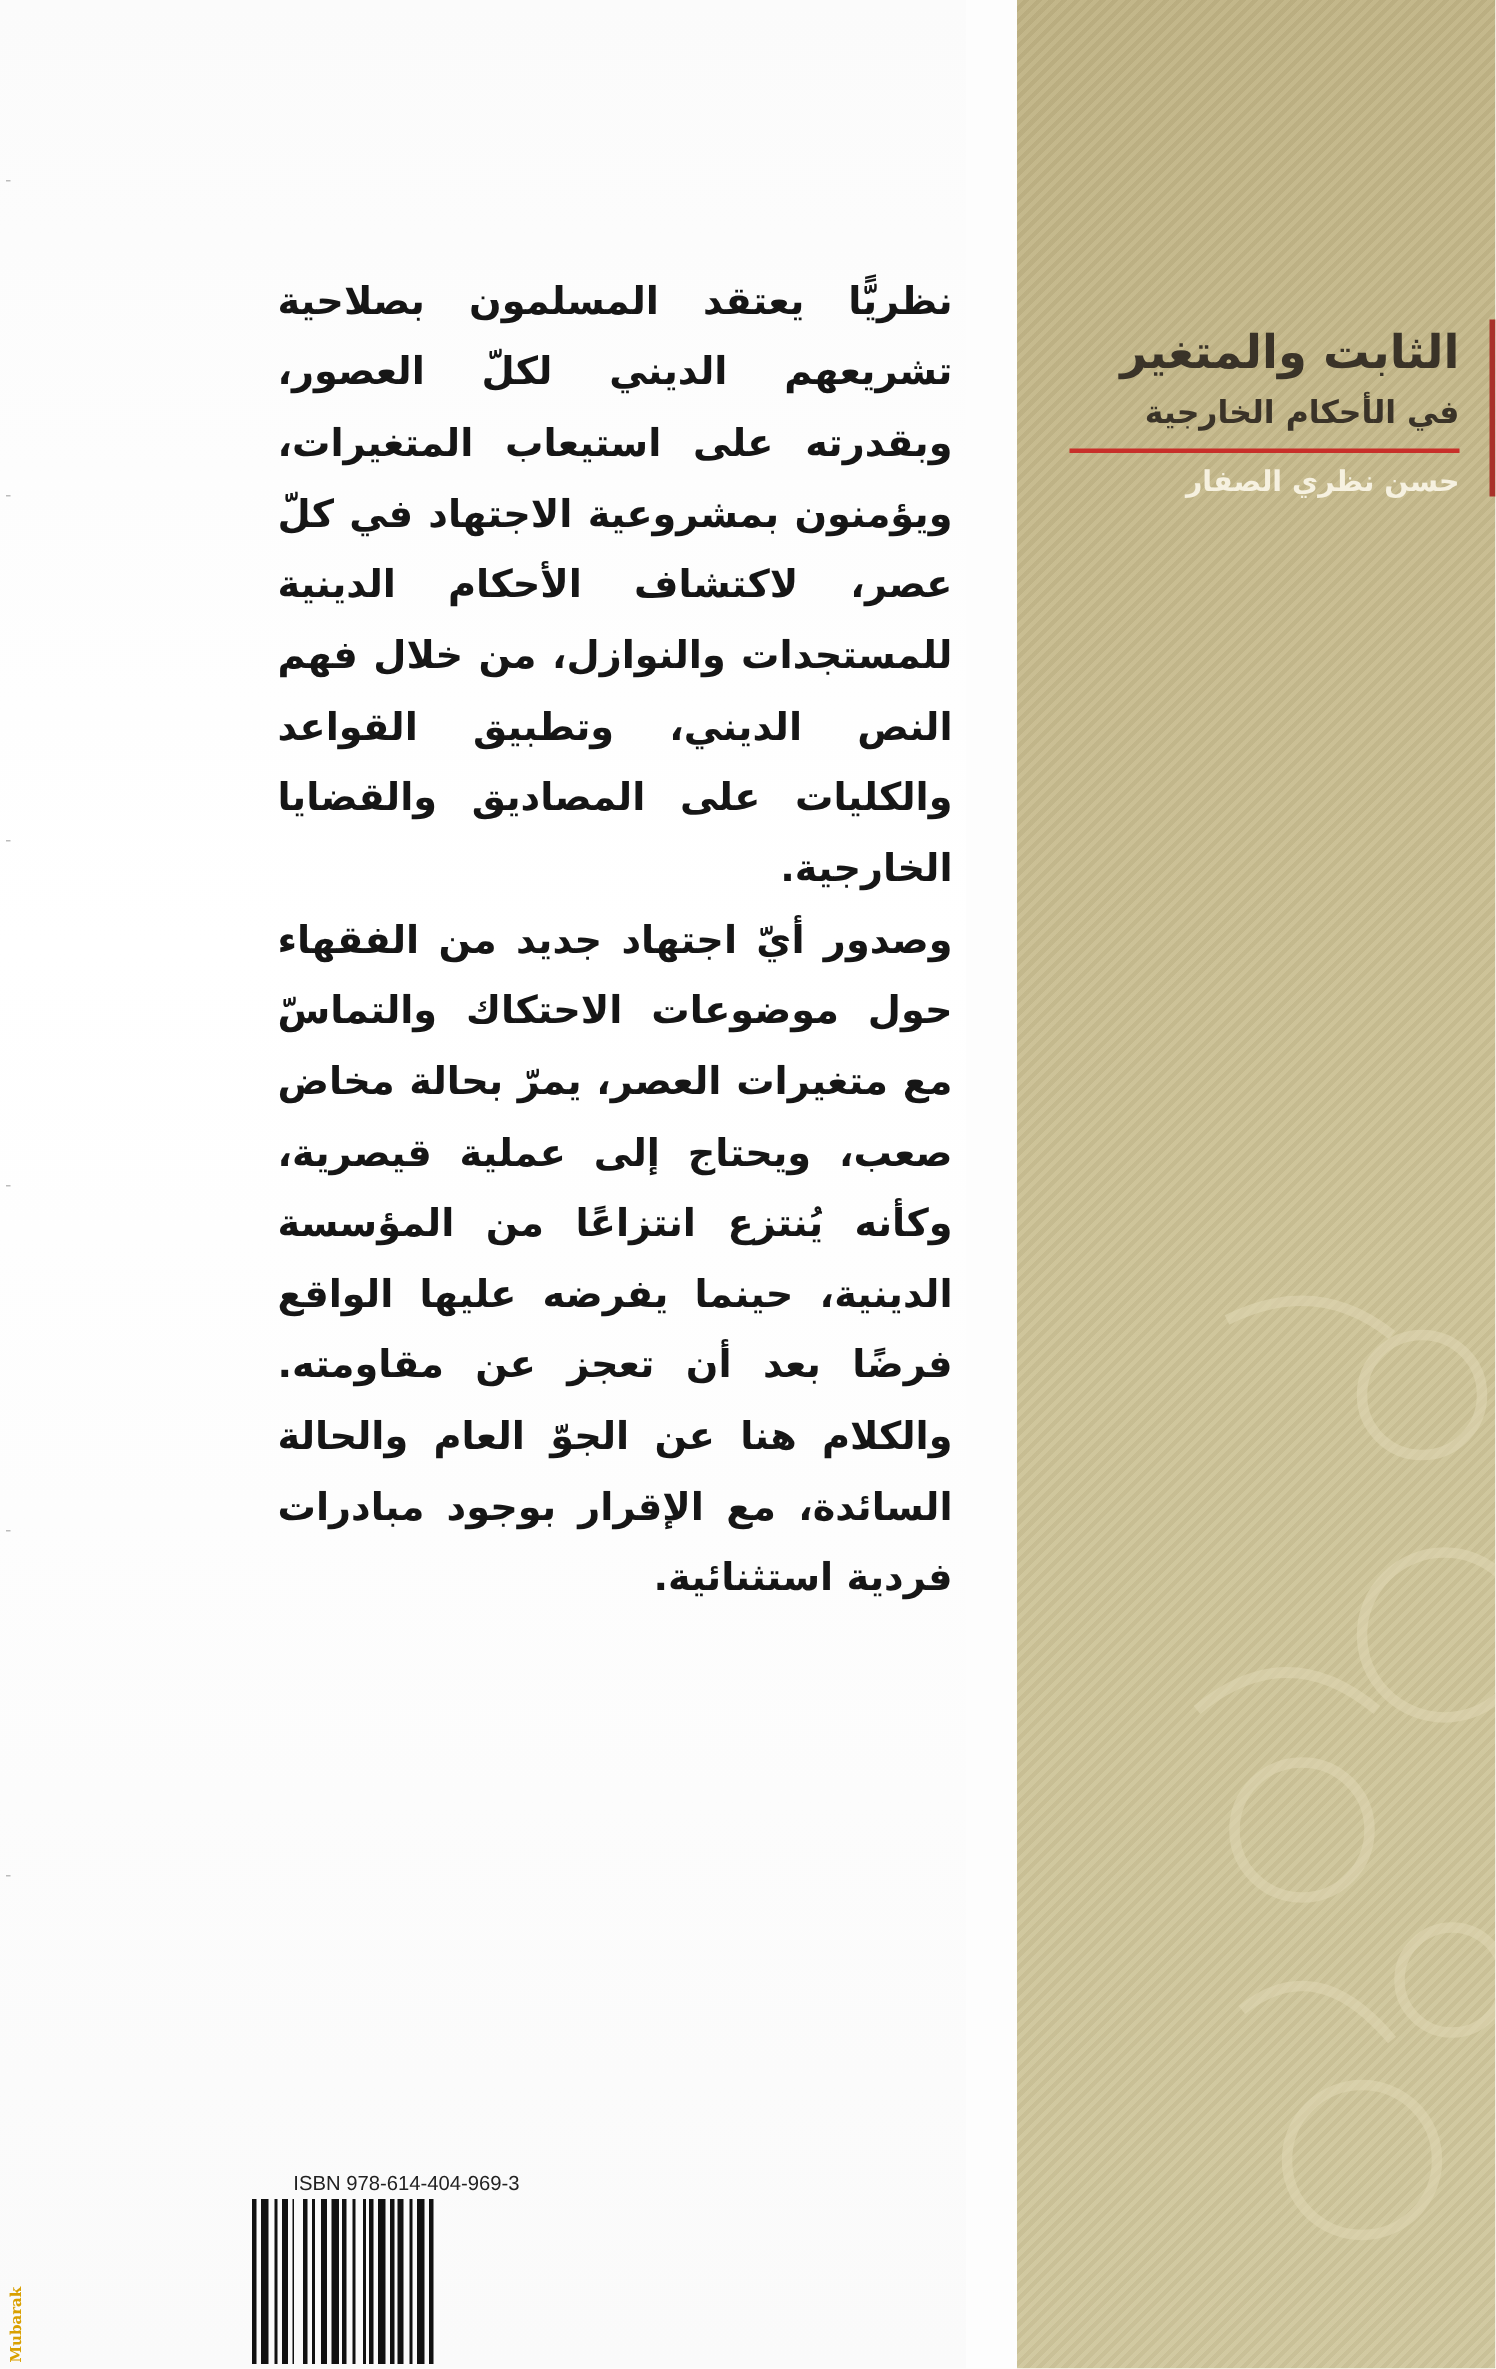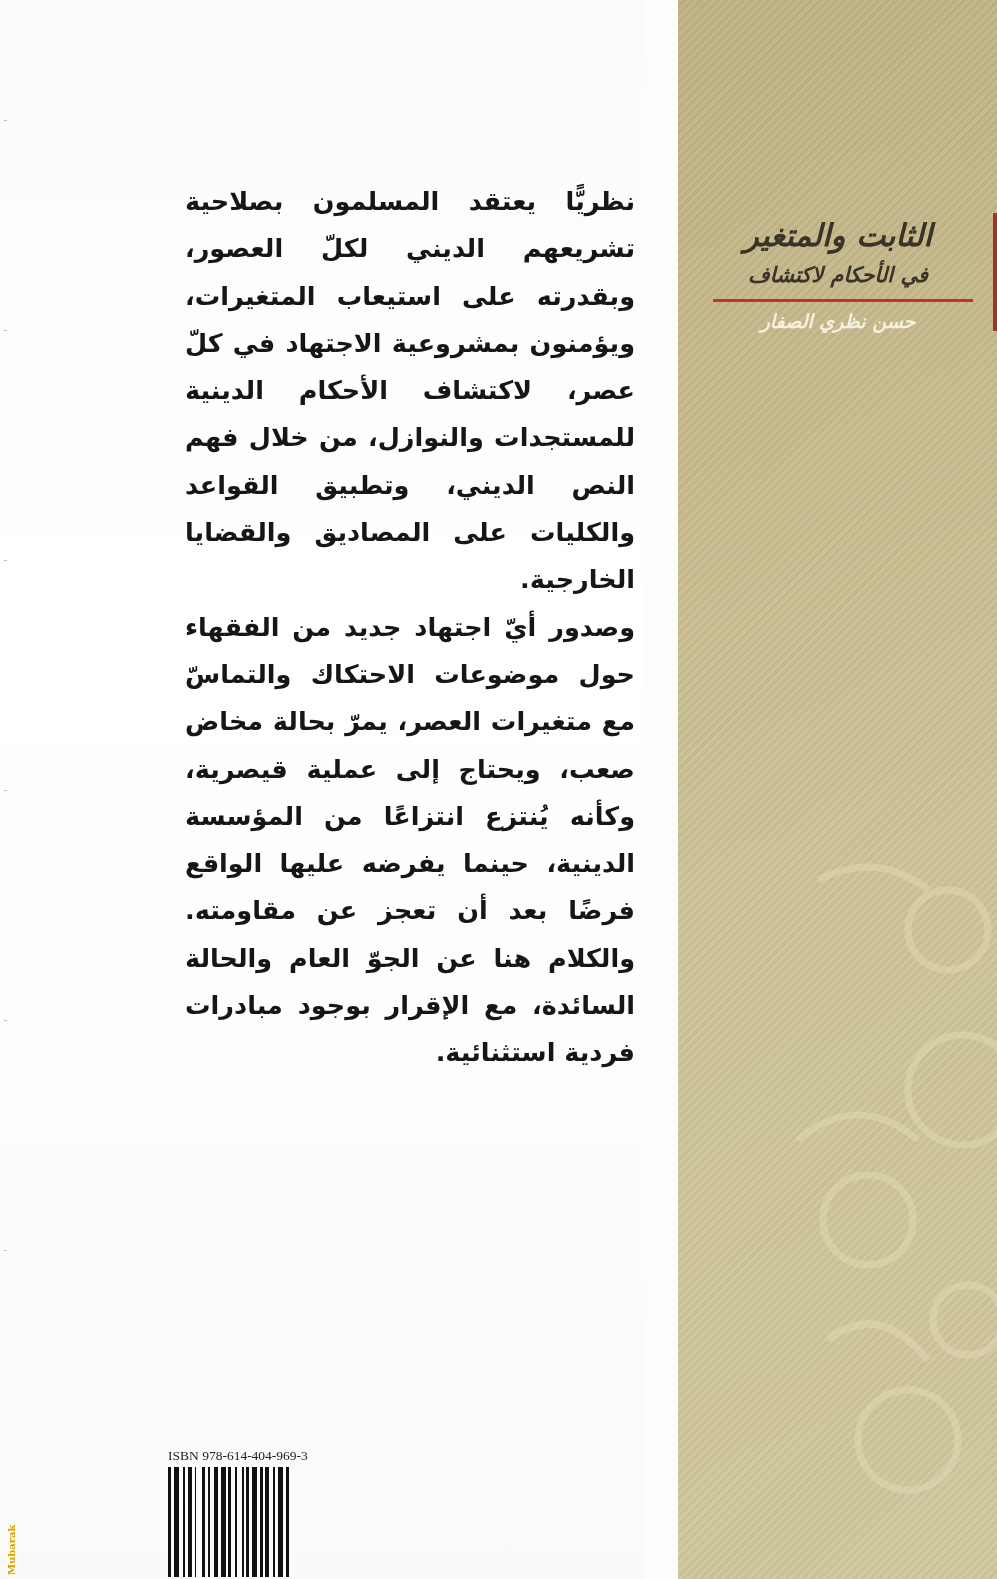--- a/index.html
+++ b/index.html
@@ -14,22 +14,22 @@
     }
     .body-text {
       position: absolute; left: 185px; top: 178px; width: 450px;
       direction: rtl; text-align: justify; text-align-last: right;
       font-weight: bold; font-size: 25.5px; line-height: 47.3px;
       color: #161616;
     }
     .body-text p { margin: 0; }
     .barcode-block { position: absolute; left: 168px; top: 1448px; width: 210px; }
     .isbn {
-      font-family: Liberation Serif, serif; font-size: 13.5px; color: #222;
-      text-align: left; padding-right: 4px; margin-bottom: 3px;
+      font-family: Liberation Sans, sans-serif; font-size: 13.5px; color: #222;
+      text-align: center; padding-right: 4px; margin-bottom: 3px;
     }
     .barcode { height: 110px; display: flex; align-items: stretch; }
     .barcode span { display: block; background: #111; }
     .publisher {
       position: absolute; left: 6px; top: 1505px; width: 30px; height: 70px;
       writing-mode: vertical-rl; transform: rotate(180deg);
       font-family: "DejaVu Serif", serif; font-size: 10px; font-weight: bold; color: #3a3a6a;
     }
     .publisher .m { color: #d9a000; }
     .edge-ticks span { position: absolute; left: 4px; width: 3px; height: 1px; background: #bbb; }
@@ -37,21 +37,21 @@
     .right-panel {
       position: absolute; left: 678px; top: 0; width: 319px; height: 1579px;
       background: linear-gradient(160deg, #bfb283 0%, #c6ba8c 25%, #cdc397 55%, #d0c79d 100%);
     }
     .right-panel::before {
       content: ""; position: absolute; inset: 0;
       background: repeating-linear-gradient(135deg, rgba(255,255,255,0.05) 0 3px, rgba(0,0,0,0.03) 3px 6px);
     }
     .title-block {
       position: absolute; right: 24px; top: 215px; width: 270px;
-      direction: rtl; text-align: center; font-style: italic;
+      direction: rtl; text-align: right;
     }
     .book-title { font-size: 31px; font-weight: bold; color: #3a3328; line-height: 40px; }
     .book-subtitle { font-size: 21px; font-weight: bold; color: #3a3328; line-height: 32px; margin-top: 4px; letter-spacing: 1px; }
     .title-rule { height: 3px; background: #c8302a; margin: 8px 0 6px 0; width: 260px; margin-right: 0; margin-left: auto; }
     .book-author { font-size: 19px; font-weight: bold; color: #f6f1e0; line-height: 26px; letter-spacing: 3px; }
     .red-bar { position: absolute; right: 0; top: 213px; width: 4px; height: 118px; background: #a8322a; }
     .swirls { position: absolute; left: 0; top: 620px; width: 319px; height: 959px; }
   </style>
 </head>
 <body>
@@ -128,18 +128,18 @@
       <circle cx="190" cy="600" r="45"></circle>
         <circle cx="290" cy="700" r="35"></circle>
       <circle cx="230" cy="820" r="50"></circle>
         <path d="M140 260 Q200 230 250 270"></path>
       <path d="M120 520 Q180 470 240 520"></path>
         <path d="M150 720 Q200 680 250 740"></path>
     </g>
   </svg>
   <div class="title-block">
     <div class="book-title">الثابت والمتغير</div>
-    <div class="book-subtitle">في الأحكام لاكتشاف</div>
+    <div class="book-subtitle">في الأحكام الخارجية</div>
     <div class="title-rule"></div>
     <div class="book-author">حسن نظري الصفار</div>
   </div>
   <div class="red-bar"></div>
 </div>
 
 </body></html>

